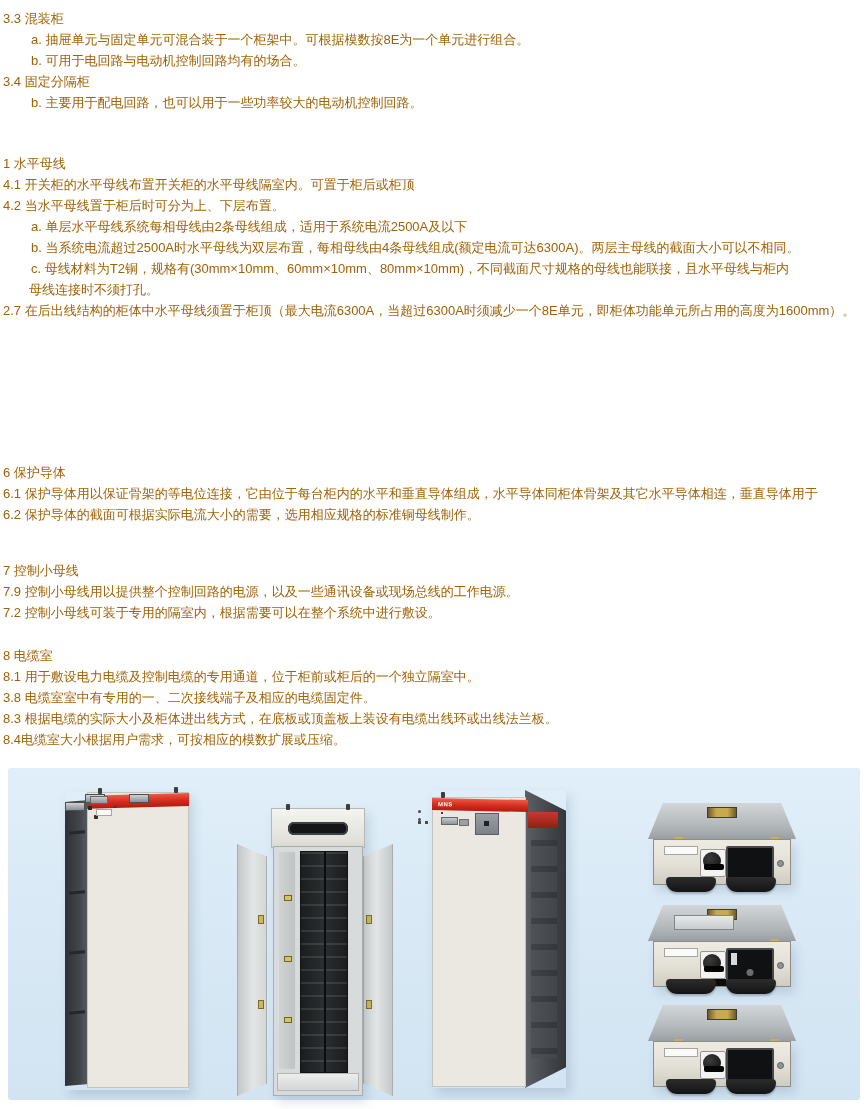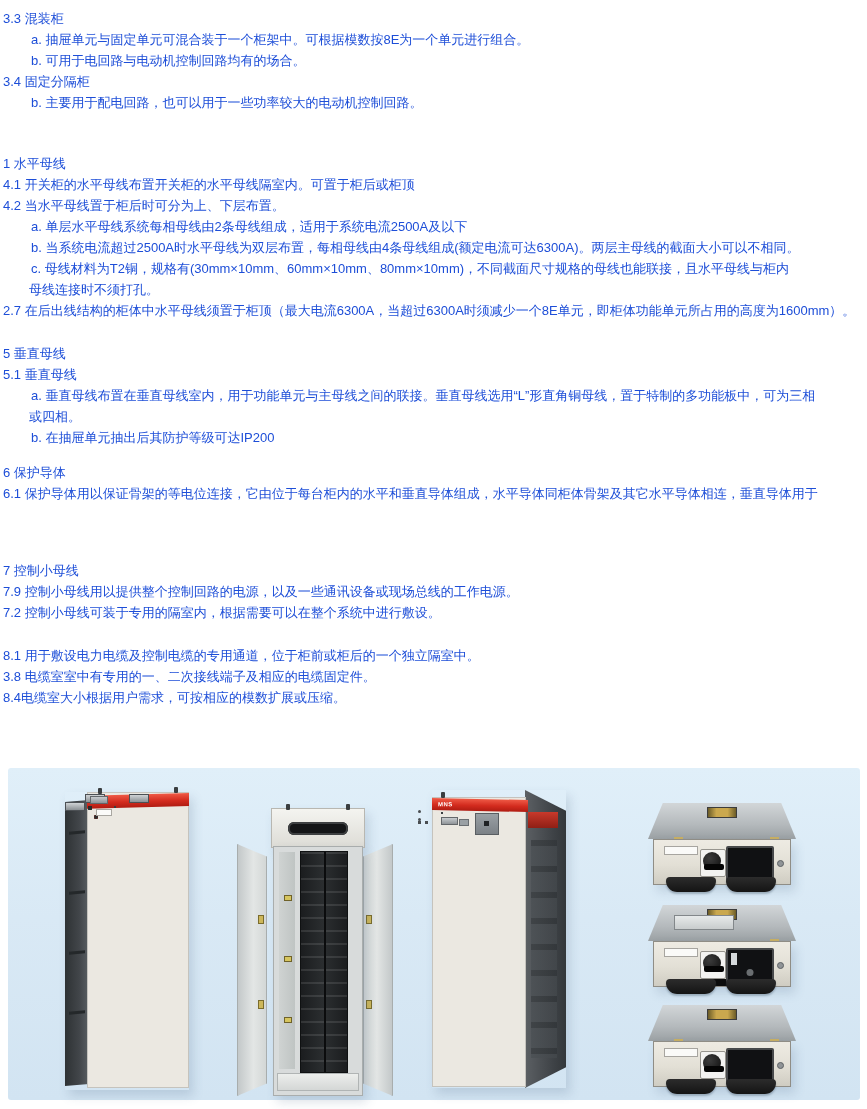--- a/index.html
+++ b/index.html
@@ -1,19 +1,19 @@
 <!DOCTYPE html>
 <html style="--panel_bg: #d9e9f5; --red: #d32b1e; --cabinet_body: #ebe8e1; --drawer_dark: #5d6468; --drawer_front: #e3e0d6; --side_dark: #42464a; --interior_dark: #232526; --tray_gray: #b4b9bc; --handle_black: #141414;"><head>
 <meta charset="utf-8">
 <style>
   html,body{margin:0;padding:0;background:#fff;}
   #page{position:relative;width:867px;height:1109px;background:#fff;overflow:hidden;
         font-family:"Liberation Sans","DejaVu Sans",sans-serif;}
   
-  .sec{position:absolute;left:0;width:864px;color:#1d4ed8;font-size:13px;line-height:21px;white-space:nowrap;}
+  .sec{position:absolute;left:0;width:864px;color:#a16207;font-size:13px;line-height:21px;white-space:nowrap;}
   .ln{padding-left:3px;}
   .ln.sub{padding-left:31px;}
   .ln.num{padding-left:3px;}
   .ln.cont-sub{padding-left:29px;}
   .ln.cont-num{padding-left:21px;}
   
   #gallery{position:absolute;left:8px;top:768px;width:852px;height:332px;border-radius:3px;
            background:linear-gradient(180deg,#e0eff9 0%,var(--panel_bg) 45%,#d2e4f2 100%);}
   #gallery *{position:absolute;}
   .shadow{box-shadow:4px 6px 10px rgba(60,90,120,.18);}
@@ -126,42 +126,38 @@
     <div class="ln head">1  水平母线</div>
     <div class="ln num">4.1 开关柜的水平母线布置开关柜的水平母线隔室内。可置于柜后或柜顶</div>
     <div class="ln num">4.2 当水平母线置于柜后时可分为上、下层布置。</div>
     <div class="ln sub">a. 单层水平母线系统每相母线由2条母线组成，适用于系统电流2500A及以下</div>
     <div class="ln sub">b. 当系统电流超过2500A时水平母线为双层布置，每相母线由4条母线组成(额定电流可达6300A)。两层主母线的截面大小可以不相同。</div>
     <div class="ln sub">c. 母线材料为T2铜，规格有(30mm×10mm、60mm×10mm、80mm×10mm)，不同截面尺寸规格的母线也能联接，且水平母线与柜内</div>
     <div class="ln cont-sub">母线连接时不须打孔。</div>
     <div class="ln num">2.7 在后出线结构的柜体中水平母线须置于柜顶（最大电流6300A，当超过6300A时须减少一个8E单元，即柜体功能单元所占用的高度为1600mm）。</div>
   </div>
 
-  <div class="sec" style="top:343px">
-    <div class="ln head">5 垂直母线</div>
-    <div class="ln num">5.1 垂直母线</div>
-    <div class="ln sub">a. 垂直母线布置在垂直母线室内，用于功能单元与主母线之间的联接。垂直母线选用“L”形直角铜母线，置于特制的多功能板中，可为三相</div>
-    <div class="ln cont-sub">或四相。</div>
-    <div class="ln sub">b. 在抽屉单元抽出后其防护等级可达IP200</div>
-  </div>
 
   <div class="sec" style="top:462px">
     <div class="ln head">6 保护导体</div>
     <div class="ln num">6.1 保护导体用以保证骨架的等电位连接，它由位于每台柜内的水平和垂直导体组成，水平导体同柜体骨架及其它水平导体相连，垂直导体用于</div>
+    <div class="ln num">6.2 保护导体的截面可根据实际电流大小的需要，选用相应规格的标准铜母线制作。</div>
   </div>
 
   <div class="sec" style="top:560px">
     <div class="ln head">7 控制小母线</div>
     <div class="ln num">7.9 控制小母线用以提供整个控制回路的电源，以及一些通讯设备或现场总线的工作电源。</div>
     <div class="ln num">7.2 控制小母线可装于专用的隔室内，根据需要可以在整个系统中进行敷设。</div>
   </div>
 
   <div class="sec" style="top:645px">
+    <div class="ln head">8 电缆室</div>
     <div class="ln num">8.1 用于敷设电力电缆及控制电缆的专用通道，位于柜前或柜后的一个独立隔室中。</div>
     <div class="ln num">3.8 电缆室室中有专用的一、二次接线端子及相应的电缆固定件。</div>
+    <div class="ln num">8.3 根据电缆的实际大小及柜体进出线方式，在底板或顶盖板上装设有电缆出线环或出线法兰板。</div>
     <div class="ln num">8.4电缆室大小根据用户需求，可按相应的模数扩展或压缩。</div>
   </div>
 
   <div id="gallery">
 
     <div class="cabA shadow">
       <div class="side">
         <i style="top:30px"></i>
           <i style="top:90px"></i>
           <i style="top:150px"></i>

